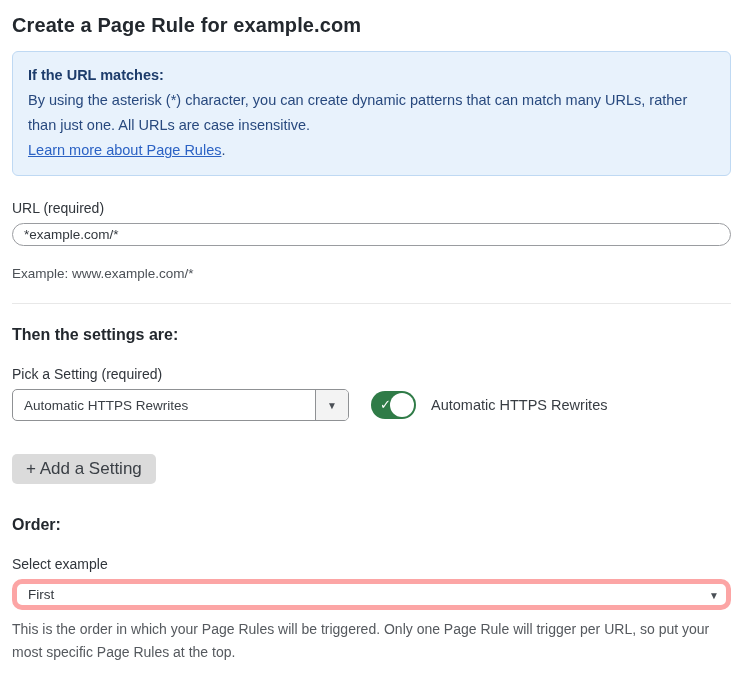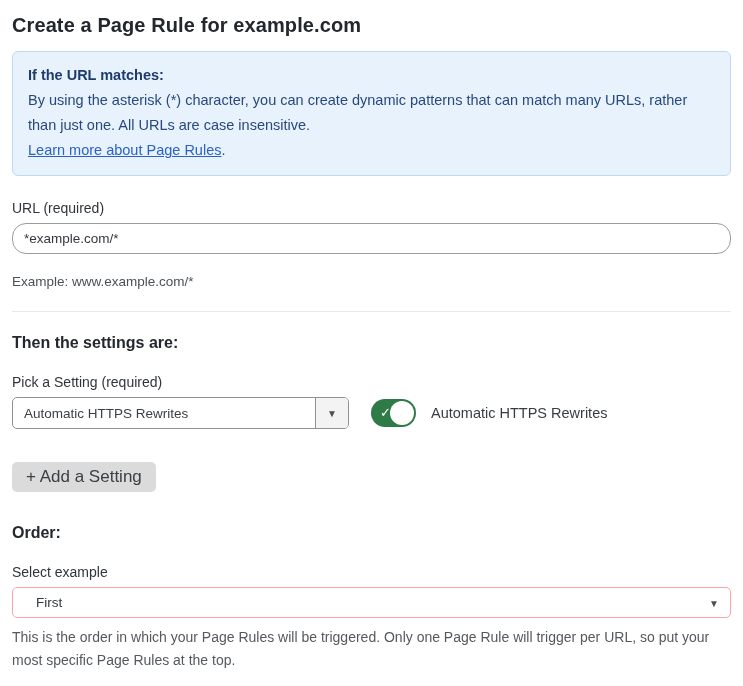--- a/index.html
+++ b/index.html
@@ -42,21 +42,21 @@
   .info-link-suffix { color: #28497e; }
 
   
   .field-label {
     font-size: 14px;
     color: #30353b;
     margin-bottom: 7px;
   }
   .text-input {
     width: 100%;
-    height: 31px;
+    height: 23px;
     border: 1px solid #9a9ca0;
     border-radius: 14px;
     padding: 0 11px;
     font-size: 13.5px;
     font-family: "Liberation Sans", "DejaVu Sans", sans-serif;
     color: #33383e;
     background: #ffffff;
     outline: none;
   }
   .field-helper {
@@ -166,26 +166,26 @@
   .add-setting-btn { margin: 33px 0 10px 0; background: #dbdbdb; color: #3a3f45; }
 
   
   .order-select {
     position: relative;
     width: 100%;
   }
   .order-select-box {
     width: 100%;
     height: 31px;
-    border: 1px solid #fca5a5;
-    border-radius: 5px;
-    background: #ffffff;
-    display: flex;
-    align-items: center;
-    padding: 0 23px;
+    border: 5px solid #fca5a5;
+    border-radius: 10px;
+    background: #ffffff;
+    display: flex;
+    align-items: center;
+    padding: 0 11px;
     font-size: 13.5px;
     color: #33383e;
     cursor: pointer;
   }
   .order-caret {
     position: absolute;
     right: 12px;
     top: 50%;
     transform: translateY(-50%);
     font-size: 10px;

